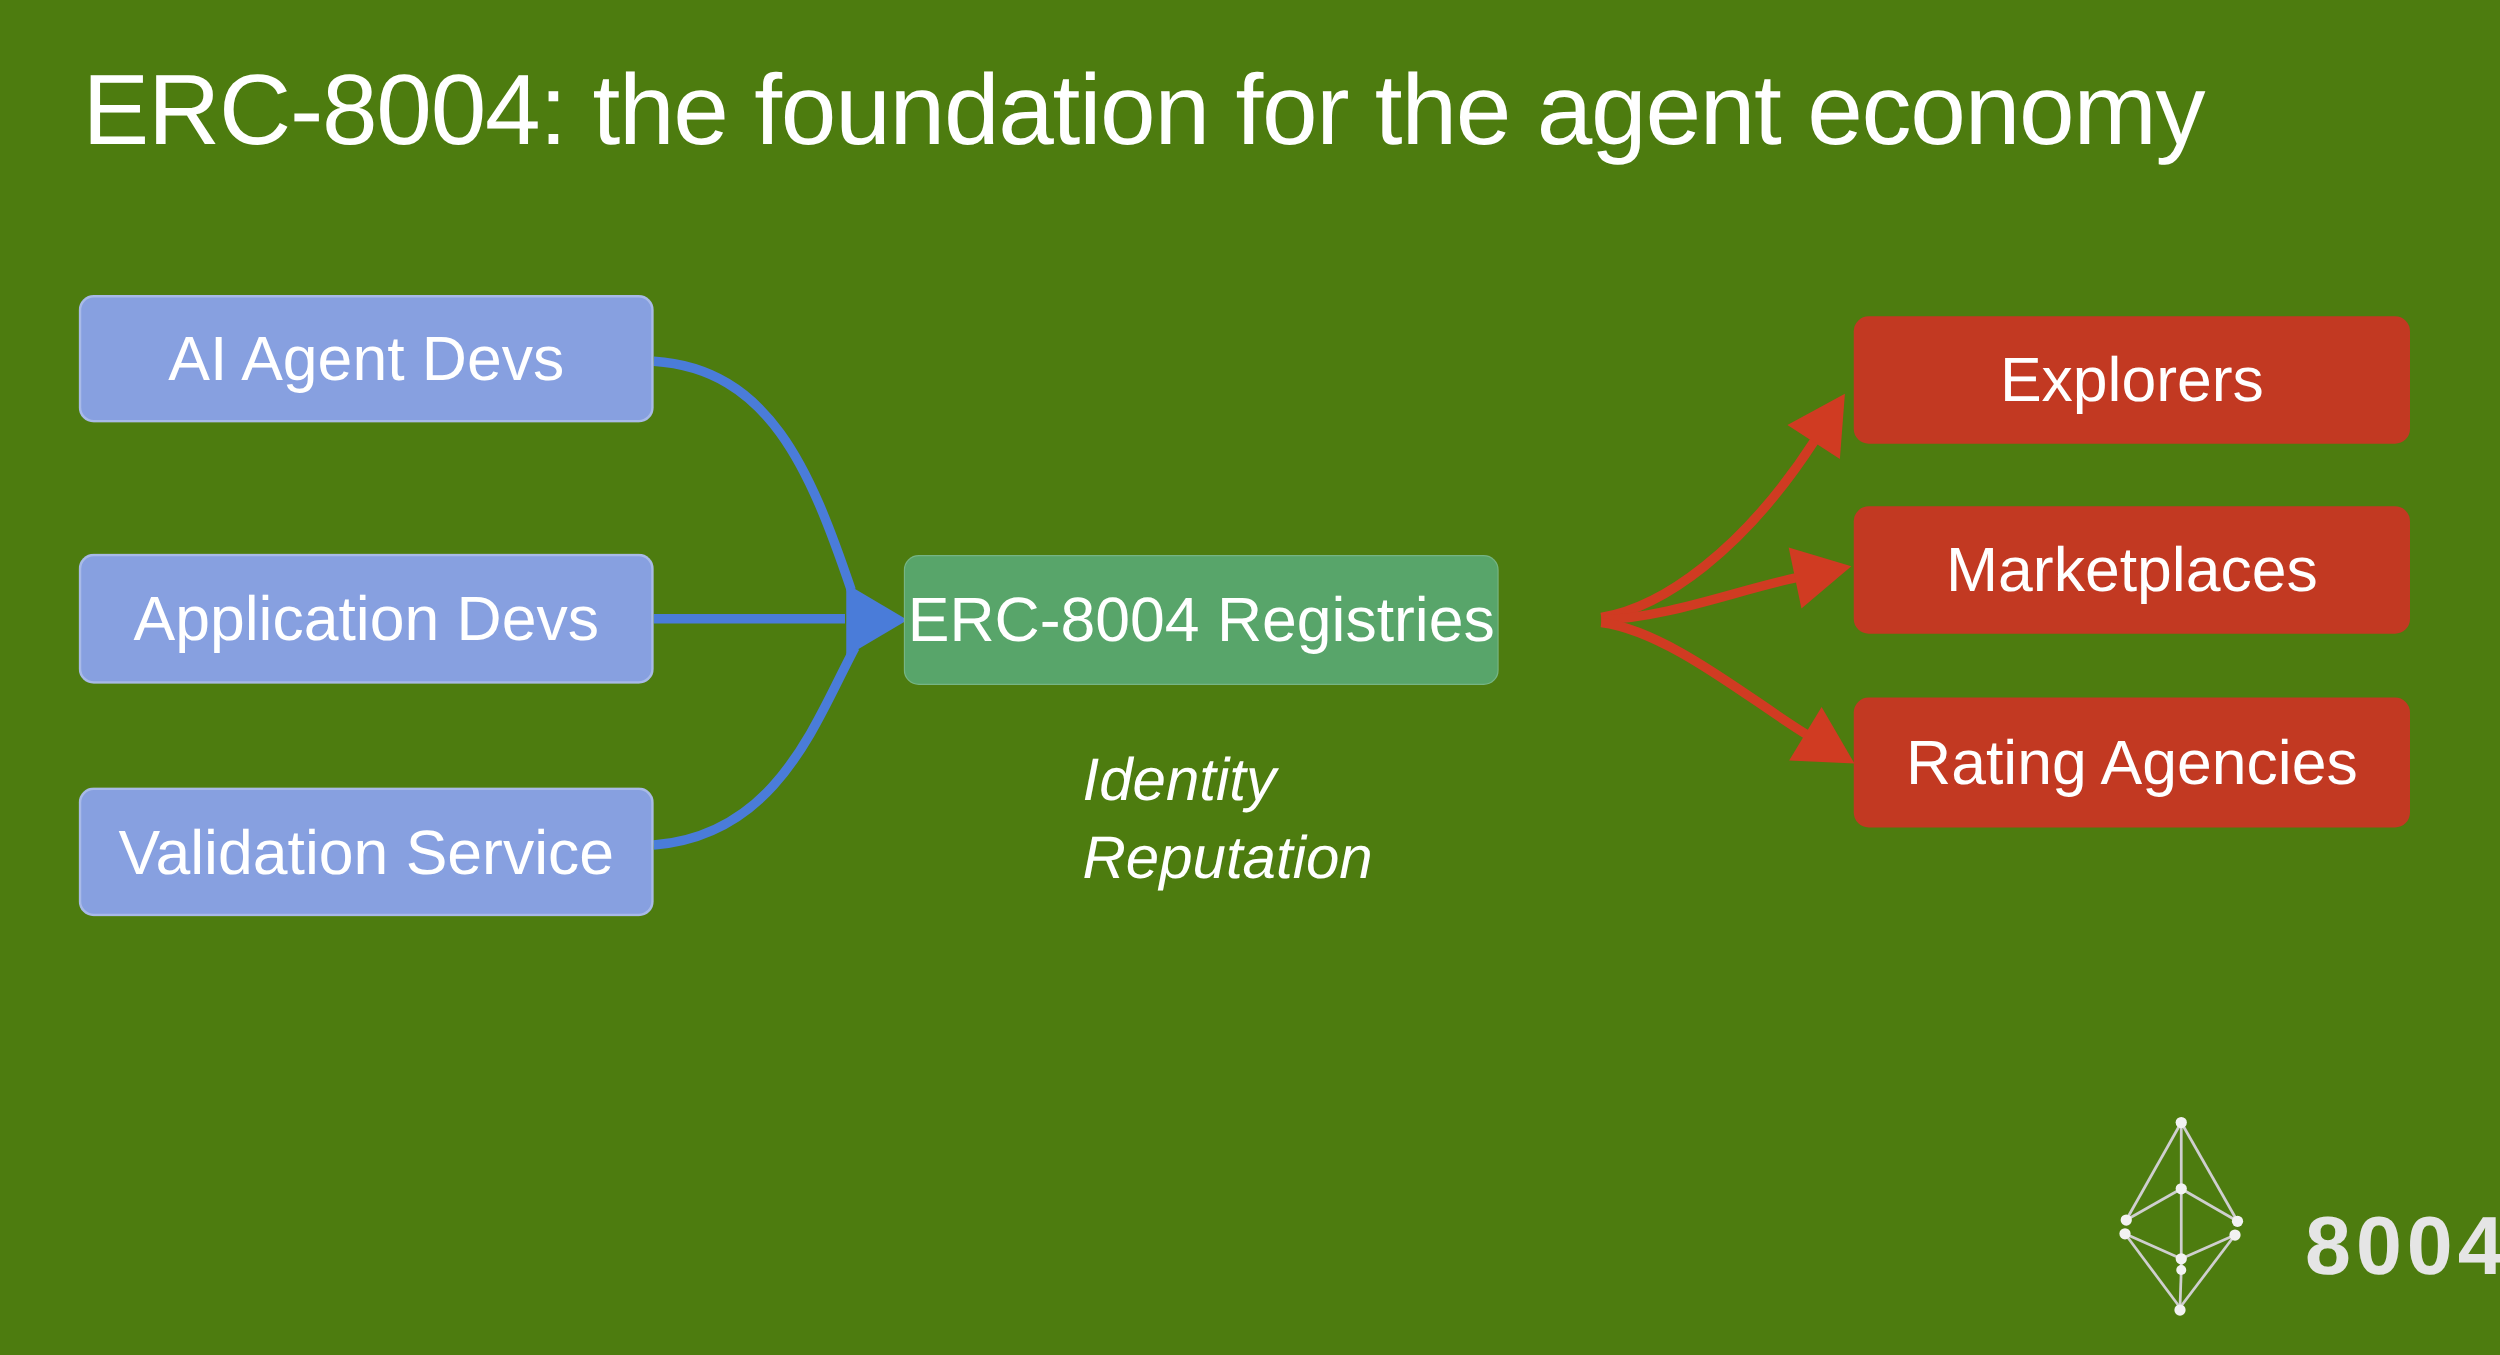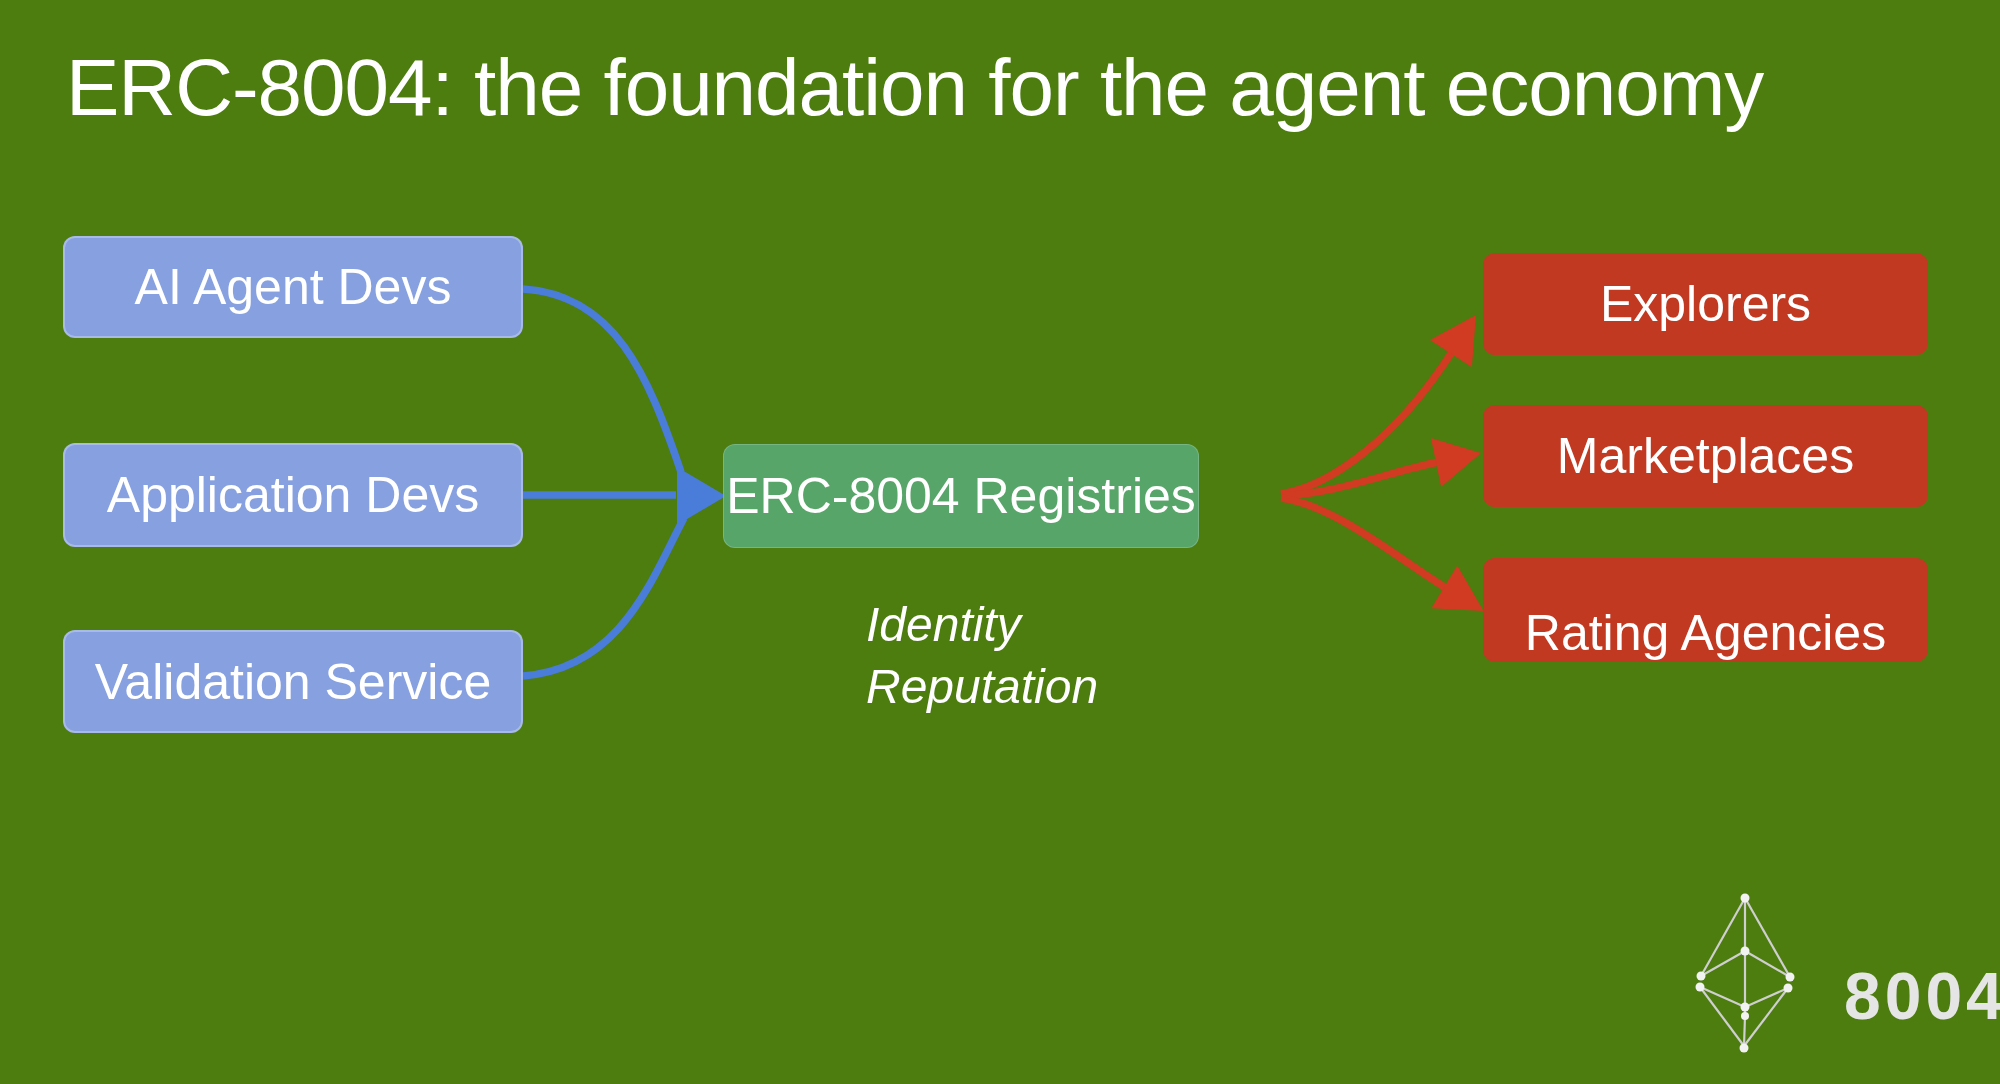--- a/index.html
+++ b/index.html
@@ -25,21 +25,21 @@
   .src-1{top:236px;height:102px;}
   .src-2{top:443px;height:104px;}
   .src-3{top:630px;height:103px;}
   .registry{
     left:723px;top:444px;width:476px;height:104px;background:#58a56a;
     border:1px solid rgba(255,255,255,0.18);
   }
   .consumer{left:1483px;width:445px;background:#c23922;}
   .con-1{top:253px;height:102px;}
   .con-2{top:405px;height:102px;}
-  .con-3{top:558px;height:104px;align-items:flex-end;}
+  .con-3{top:558px;height:104px;}
   .sublabels{
     position:absolute;left:866px;top:594px;color:#ffffff;
     font-size:48px;font-style:italic;line-height:62px;
   }
   .logo{position:absolute;left:1688px;top:886px;width:300px;height:190px;}
   .logo-mark{position:absolute;left:0;top:0;}
   .logo-text{
     position:absolute;left:124px;top:72px;color:#e5e5e5;
     font-size:66px;font-weight:bold;letter-spacing:4px;margin-left:32px;
   }

